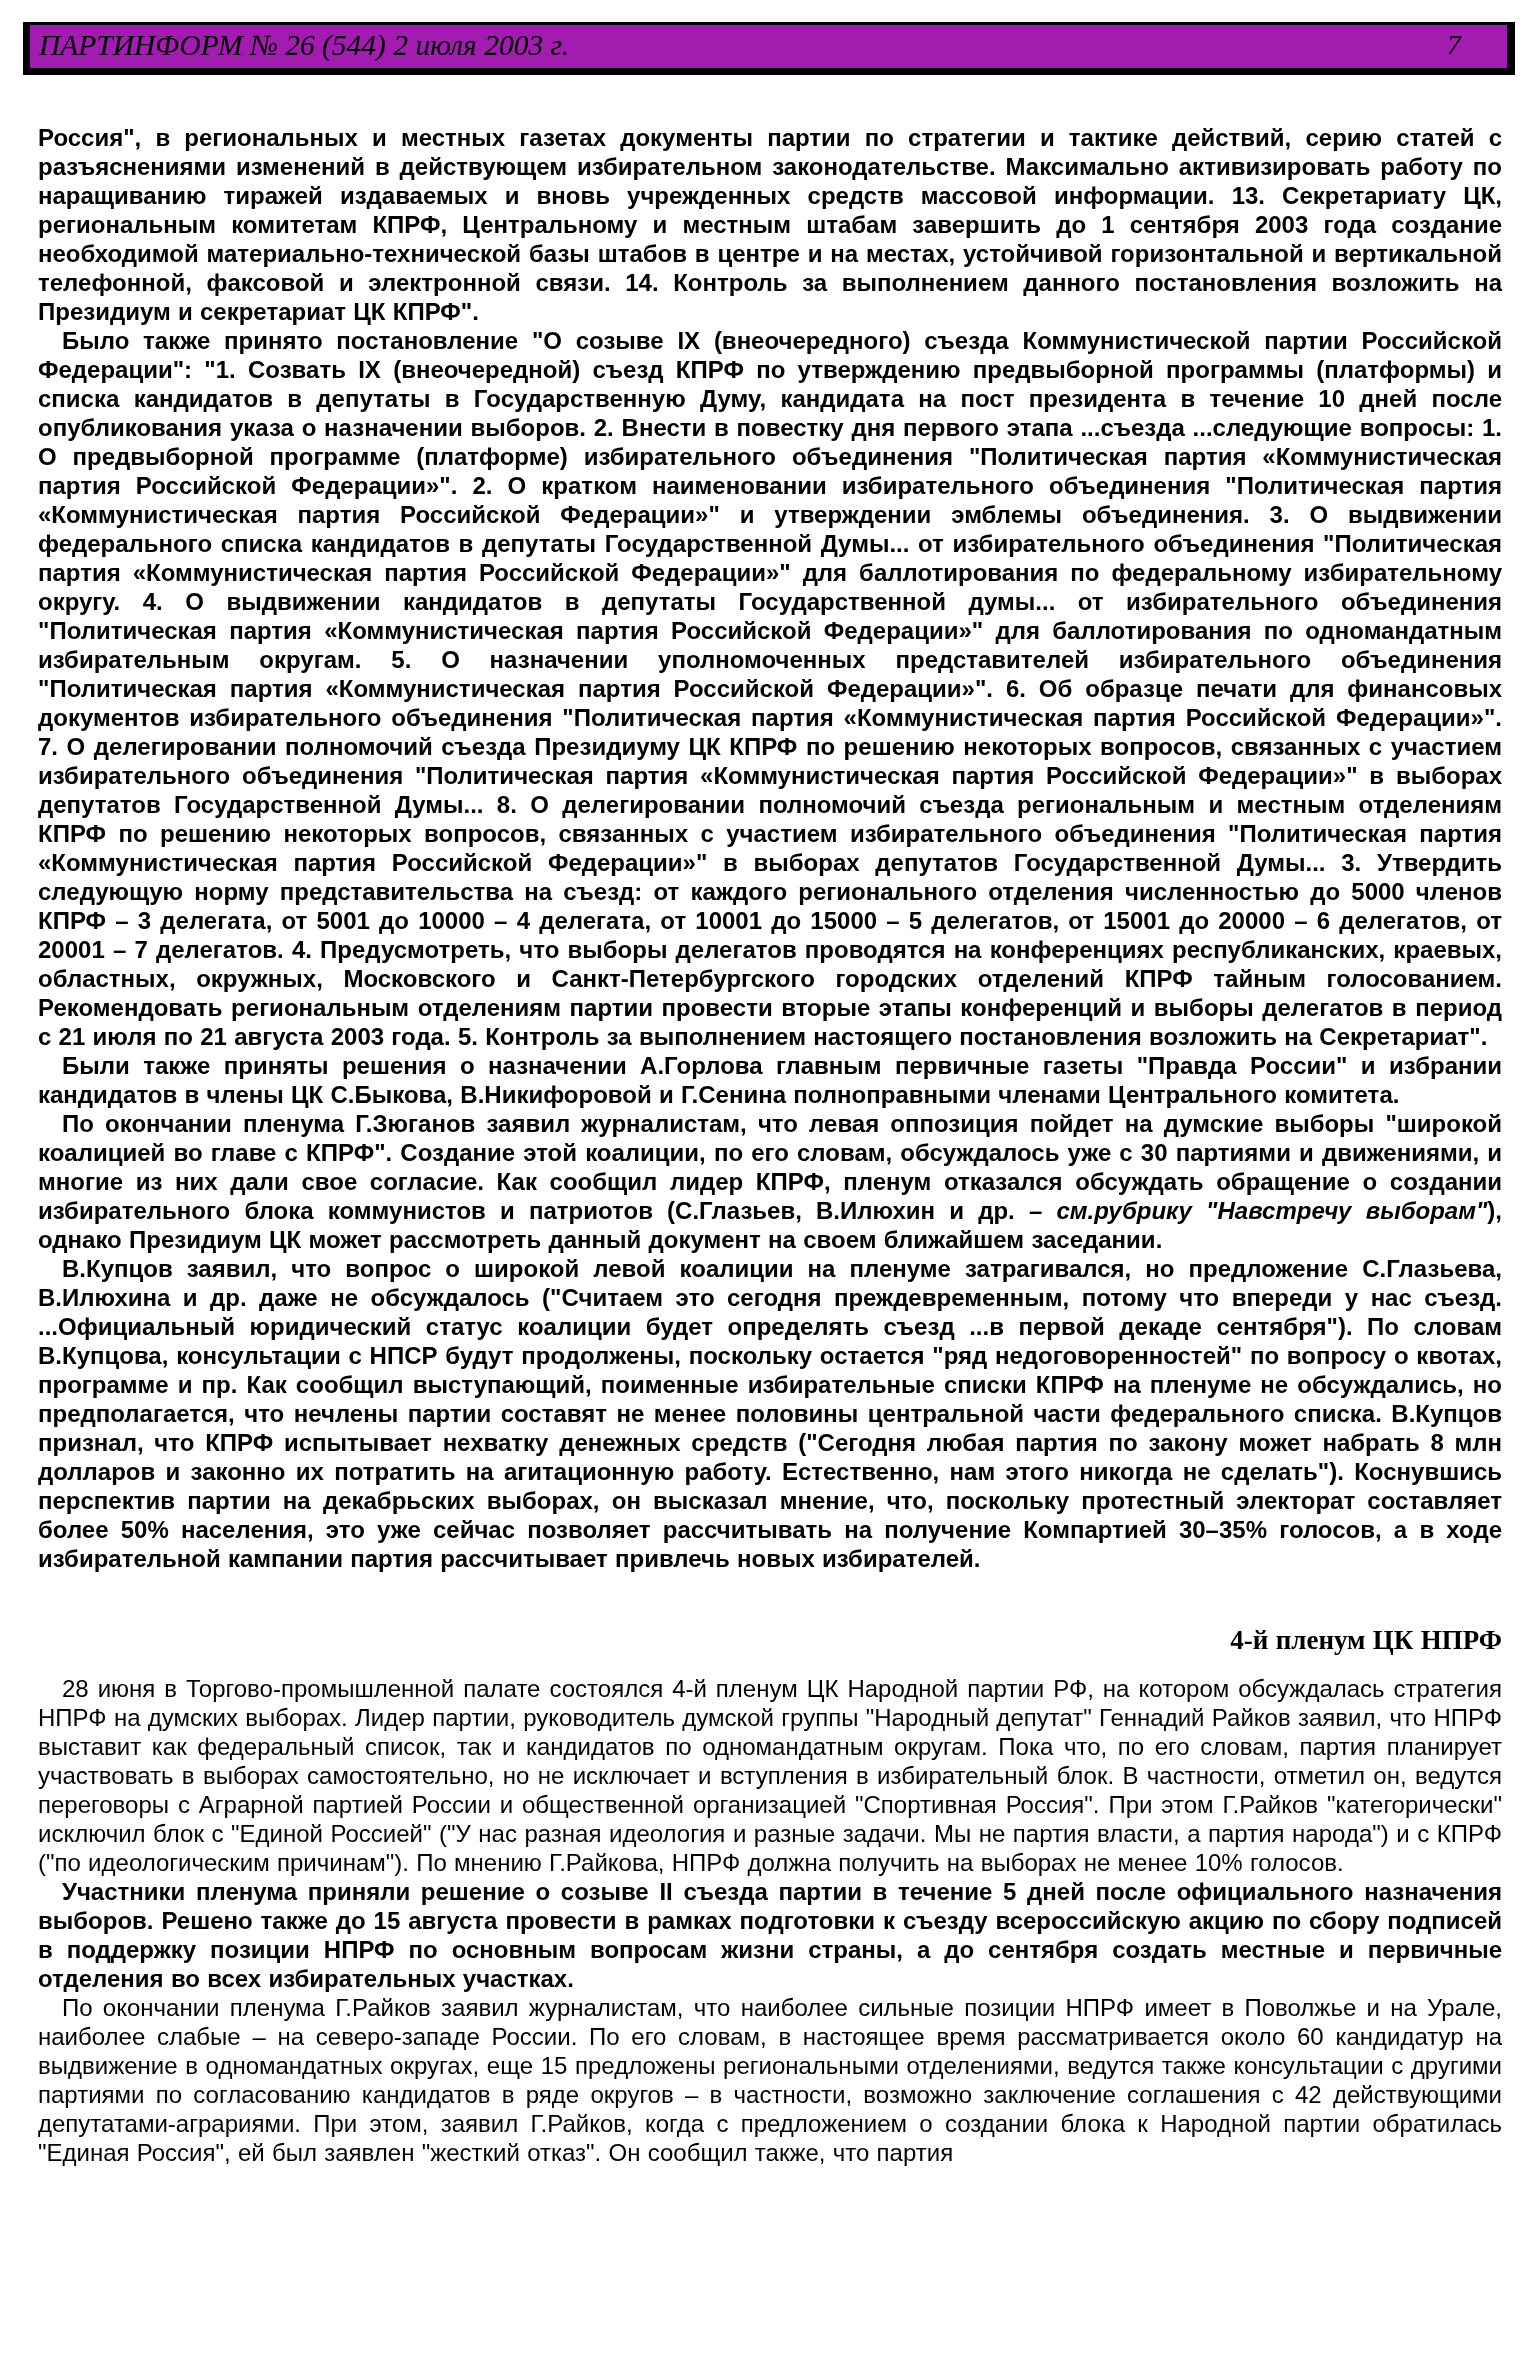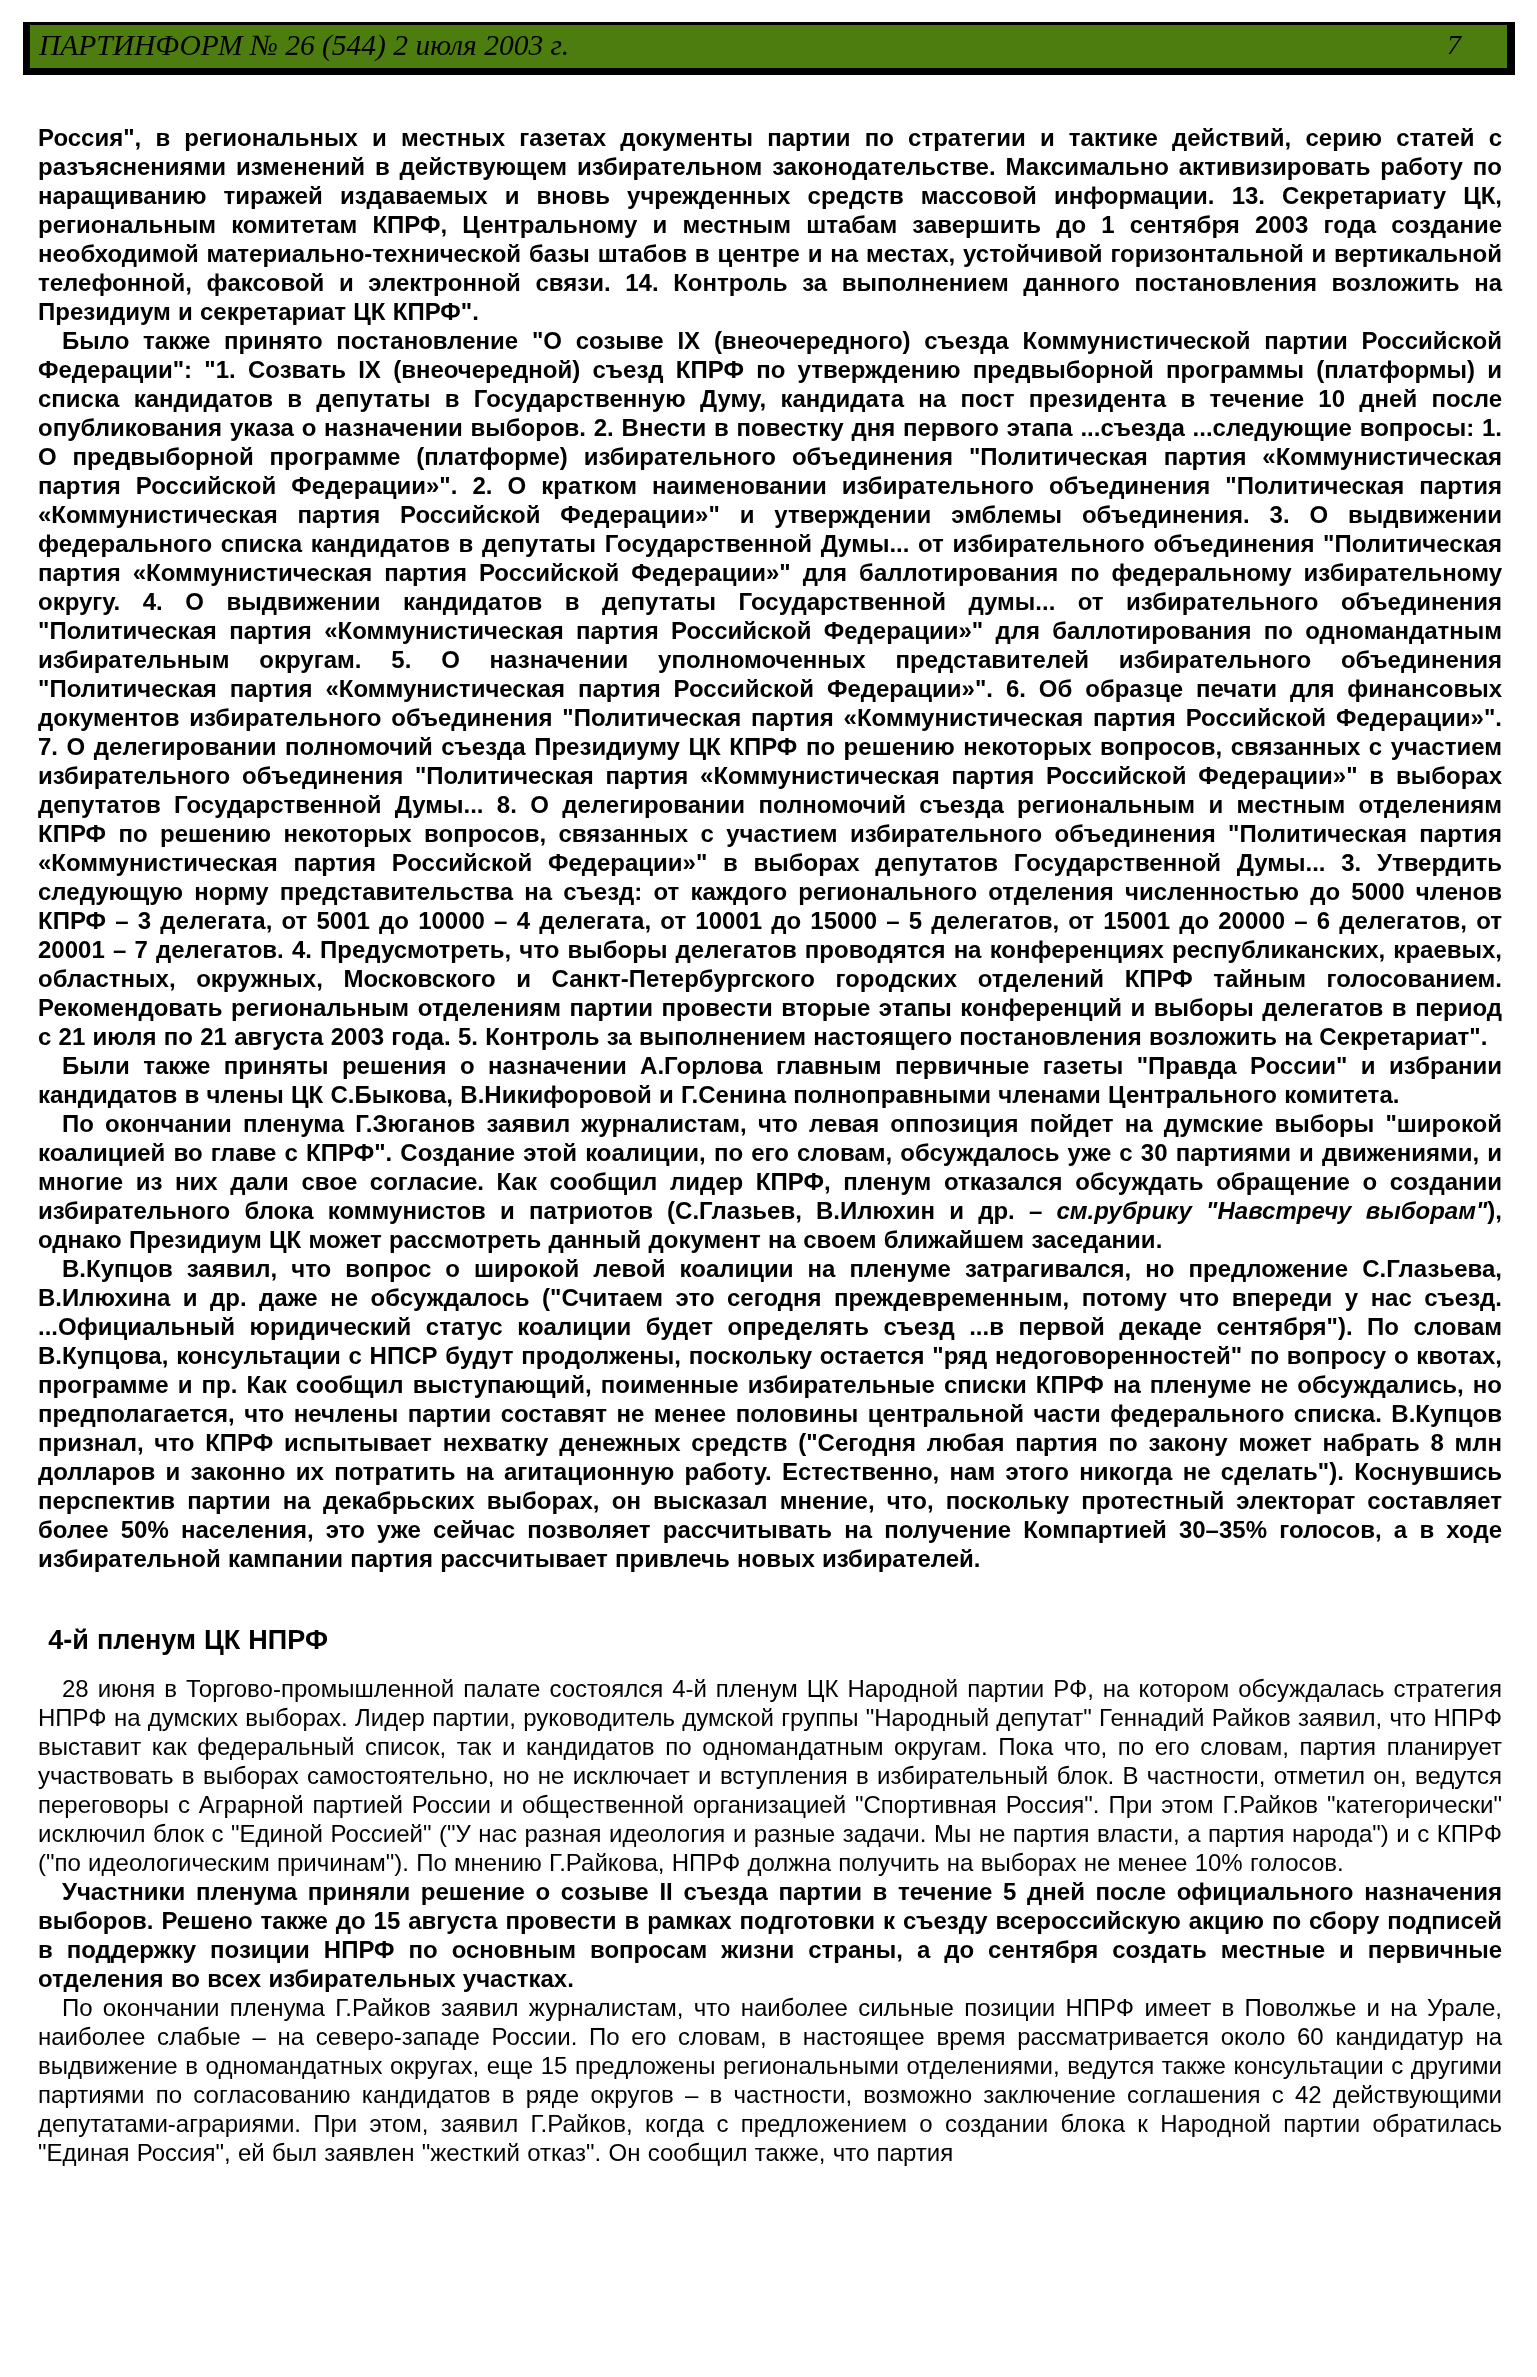--- a/index.html
+++ b/index.html
@@ -17,21 +17,21 @@
     position: absolute;
     left: 23px;
     top: 22px;
     width: 1492px;
     height: 53px;
     box-sizing: border-box;
     border-top: 3.2px solid #000;
     border-left: 7px solid #000;
     border-right: 8.3px solid #000;
     border-bottom: 7.7px solid #000;
-    background: #4d7c0f;
+    background: #a21caf;
     display: flex;
     align-items: center;
     justify-content: space-between;
     padding: 0 46px 2.6px 9px;
     font-family: "Liberation Serif", "DejaVu Serif", serif;
     font-style: italic;
     font-size: 29.5px;
     white-space: nowrap;
   }
   .masthead-page {
@@ -51,25 +51,25 @@
   .article p {
     margin: 0;
     padding: 0;
     text-indent: 24px;
   }
   .article p.noindent { text-indent: 0; }
   .b { font-weight: bold; }
   .em { font-style: italic; }
   .section-heading {
     margin: 53px 0 18px 10.2px;
-    font-family: Liberation Sans, sans-serif;
+    font-family: Liberation Serif, serif;
     font-weight: bold;
     font-size: 27px;
     line-height: 29.5px;
-    text-align: left;
+    text-align: right;
   }
 </style>
 </head>
 <body>
 
 <div class="page">
 
   <header class="masthead">
     <span class="masthead-title">ПАРТИНФОРМ № 26 (544) 2 июля 2003 г.</span>
     <span class="masthead-page">7</span>

